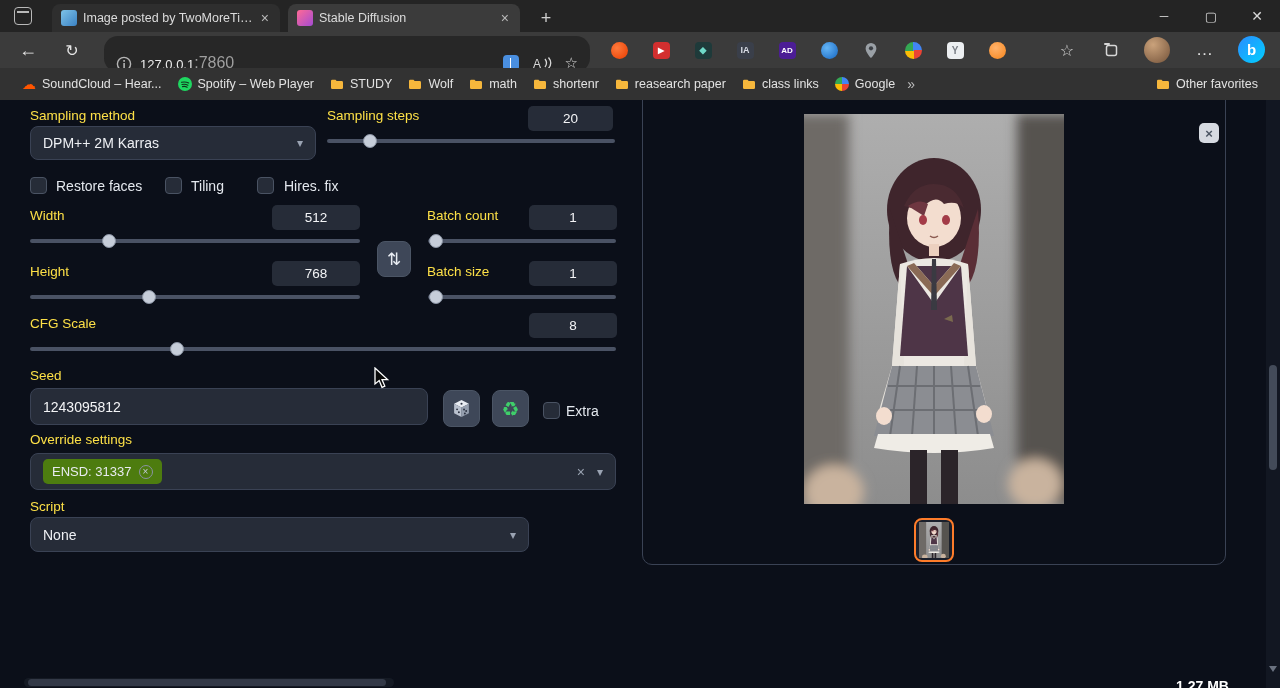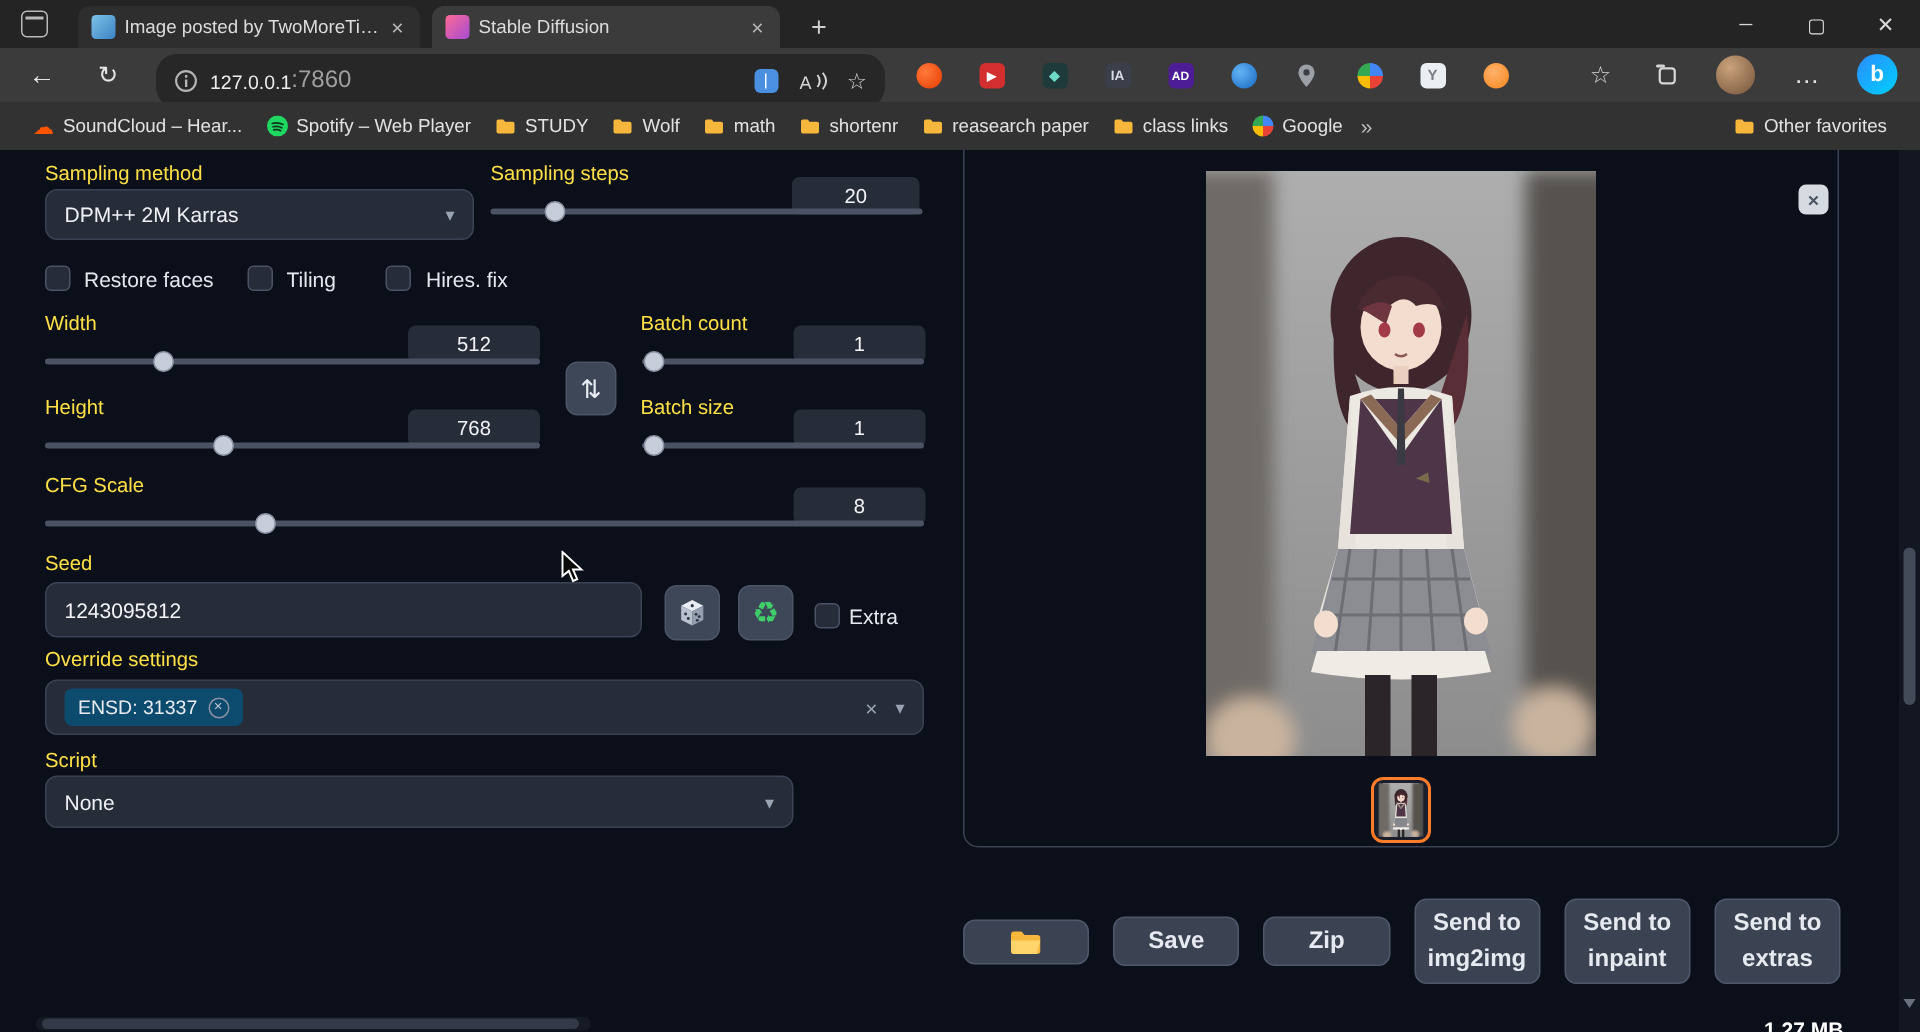--- a/index.html
+++ b/index.html
@@ -16,38 +16,38 @@
   .tab-active { background:#3b3b3b; }
   .tab-title { flex:1; overflow:hidden; white-space:nowrap; text-overflow:ellipsis; margin:0 6px; }
   .tab-close { color:#b9b9b9; font-size:14px; padding:0 2px; }
   .favicon { width:16px; height:16px; border-radius:3px; flex:none; }
   .winbtn { position:absolute; top:0; width:46px; height:32px; display:flex; align-items:center;
     justify-content:center; color:#d8d8d8; font-size:12px; }
   .navbar { position:absolute; top:32px; left:0; width:1280px; height:36px; background:#3b3b3b; }
   .navicon { position:absolute; top:0; height:36px; display:flex; align-items:center;
     justify-content:center; color:#e4e4e4; }
   .pill { position:absolute; left:104px; top:4px; width:486px; height:36px; background:#272727;
-    border-radius:14px; display:flex; align-items:center; padding:0 12px; }
+    border-radius:14px; display:flex; align-items:flex-end; padding:0 12px; }
   .addr-host { color:#ececec; font-size:13px; margin-left:8px; }
   .addr-port { color:#9f9f9f; font-size:16px; }
   .ext { width:30px; height:36px; display:flex; align-items:center; justify-content:center; }
   .dot { width:17px; height:17px; border-radius:50%; }
   .sq { width:17px; height:17px; border-radius:4px; display:flex; align-items:center;
     justify-content:center; font-weight:bold; }
   .favbar { position:absolute; top:68px; left:0; width:1280px; height:32px; background:#323232;
     display:flex; align-items:center; padding:0 14px; }
   .fav { display:flex; align-items:center; gap:6px; padding:0 8px; height:24px;
     font-size:12.5px; color:#e2e2e2; white-space:nowrap; }
 
   
   .content { position:absolute; top:100px; left:0; width:1266px; height:588px;
     overflow:hidden; background:#0b0f19; }
   .sd-label { position:absolute; font-size:13.5px; color:#fde047; }
   .numbox { position:absolute; height:25px; background:#262c38; border-radius:5px;
-    color:#f3f4f6; font-size:13.5px; display:flex; align-items:center; justify-content:center;margin-top:12px; }
+    color:#f3f4f6; font-size:13.5px; display:flex; align-items:center; justify-content:center; }
   .slider { position:absolute; height:14px; }
   .slider .track { position:absolute; top:5px; left:0; right:0; height:4px;
     background:#4a5264; border-radius:2px; }
   .slider .handle { position:absolute; top:0; width:14px; height:14px; border-radius:50%;
     background:#c6cdd9; border:1px solid #8a93a3; }
   .dropdown { position:absolute; background:#262c38; border:1px solid #3a4254; border-radius:8px;
     color:#eef0f4; font-size:14px; display:flex; align-items:center; padding:0 12px; }
   .caret { margin-left:auto; color:#9aa3b2; font-size:12px; }
   .checkbox { position:absolute; width:17px; height:17px; background:#262c38;
     border:1px solid #4a5363; border-radius:4px; }
@@ -349,21 +349,21 @@
     </svg>
   </div>
   <div class="sq-btn" style="left:492px;top:290px;color:#3fce6a;font-size:20px">
       <span>♻</span>
     </div>
   <div class="checkbox" style="left:543px;top:302px"></div>
   <div class="cb-label" style="left:566px;top:303px">Extra</div>
 
   <div class="sd-label" style="left:30px;top:332px">Override settings</div>
   <div class="abs row" style="left:30px;top:353px;width:586px;height:37px;background:#262c38;border:1px solid #3a4254;border-radius:8px;padding:0 12px">
-    <span class="row" style="background:#0c4a6e;border-radius:5px;height:25px;padding:0 9px;gap:7px">
+    <span class="row" style="background:#4d7c0f;border-radius:5px;height:25px;padding:0 9px;gap:7px">
       <span style="color:#e8ebf0;font-size:13px">ENSD: 31337</span>
       <span style="width:14px;height:14px;border:1px solid #8a93a3;border-radius:50%;display:flex;align-items:center;justify-content:center;color:#c3cad6;font-size:10px">×</span>
     </span>
     <span style="margin-left:auto;color:#9aa3b2;font-size:14px">×</span>
     <span style="margin-left:12px;color:#9aa3b2;font-size:12px">▾</span>
   </div>
 
   <div class="sd-label" style="left:30px;top:399px">Script</div>
   <div class="dropdown" style="left:30px;top:417px;width:499px;height:35px">
     <span>None</span>
@@ -375,33 +375,20 @@
         <use href="#fig-art"></use>
       </svg>
     <div class="abs" style="left:556px;top:52px;width:20px;height:20px;background:#d6dae1;border-radius:5px;display:flex;align-items:center;justify-content:center;color:#4b5563;font-size:13px;font-weight:bold">×</div>
     <div class="abs" style="left:271px;top:447px;width:40px;height:44px;border:2px solid #fe7c2a;border-radius:8px;background:#1a1f2b;padding:2px;display:flex;align-items:center;justify-content:center">
       <svg viewBox="0 0 260 390" style="width:30px;height:36px">
           <use href="#fig-art"></use>
         </svg>
     </div>
   </div>
 
-  <div class="row abs" style="left:642px;top:489px;width:585px;height:77px;gap:16px">
-    <div class="g-btn">
-      <svg width="24" height="20">
-        <path d="M2 5 q0-2 2-2 h5 l2 2.4 h8.5 q2 0 2 2 v8.6 q0 2 -2 2 H4 q-2 0 -2 -2 Z" fill="#f6b73c"></path>
-        <path d="M2 9 h19.5 l-2 8 q-.3 1 -1.5 1 H4 q-1.6 0 -1.8 -1.4 Z" fill="#ffd46b"></path>
-      </svg>
-    </div>
-    <div class="g-btn">Save</div>
-    <div class="g-btn">Zip</div>
-    <div class="g-btn">Send to img2img</div>
-    <div class="g-btn">Send to inpaint</div>
-    <div class="g-btn">Send to extras</div>
-  </div>
 
   <div class="abs" style="left:1176px;top:578px;color:#ffffff;font-size:14px;font-weight:bold">1.27 MB</div>
 
   <div class="abs" style="left:24px;top:578px;width:370px;height:9px;background:#151a24;border-radius:5px">
     <div style="position:absolute;left:4px;top:1px;width:358px;height:7px;background:#333947;border-radius:4px"></div>
   </div>
 </div>
 
 <div class="vscroll">
   <div style="position:absolute;left:3px;top:265px;width:8px;height:105px;background:#434b59;border-radius:4px"></div>

